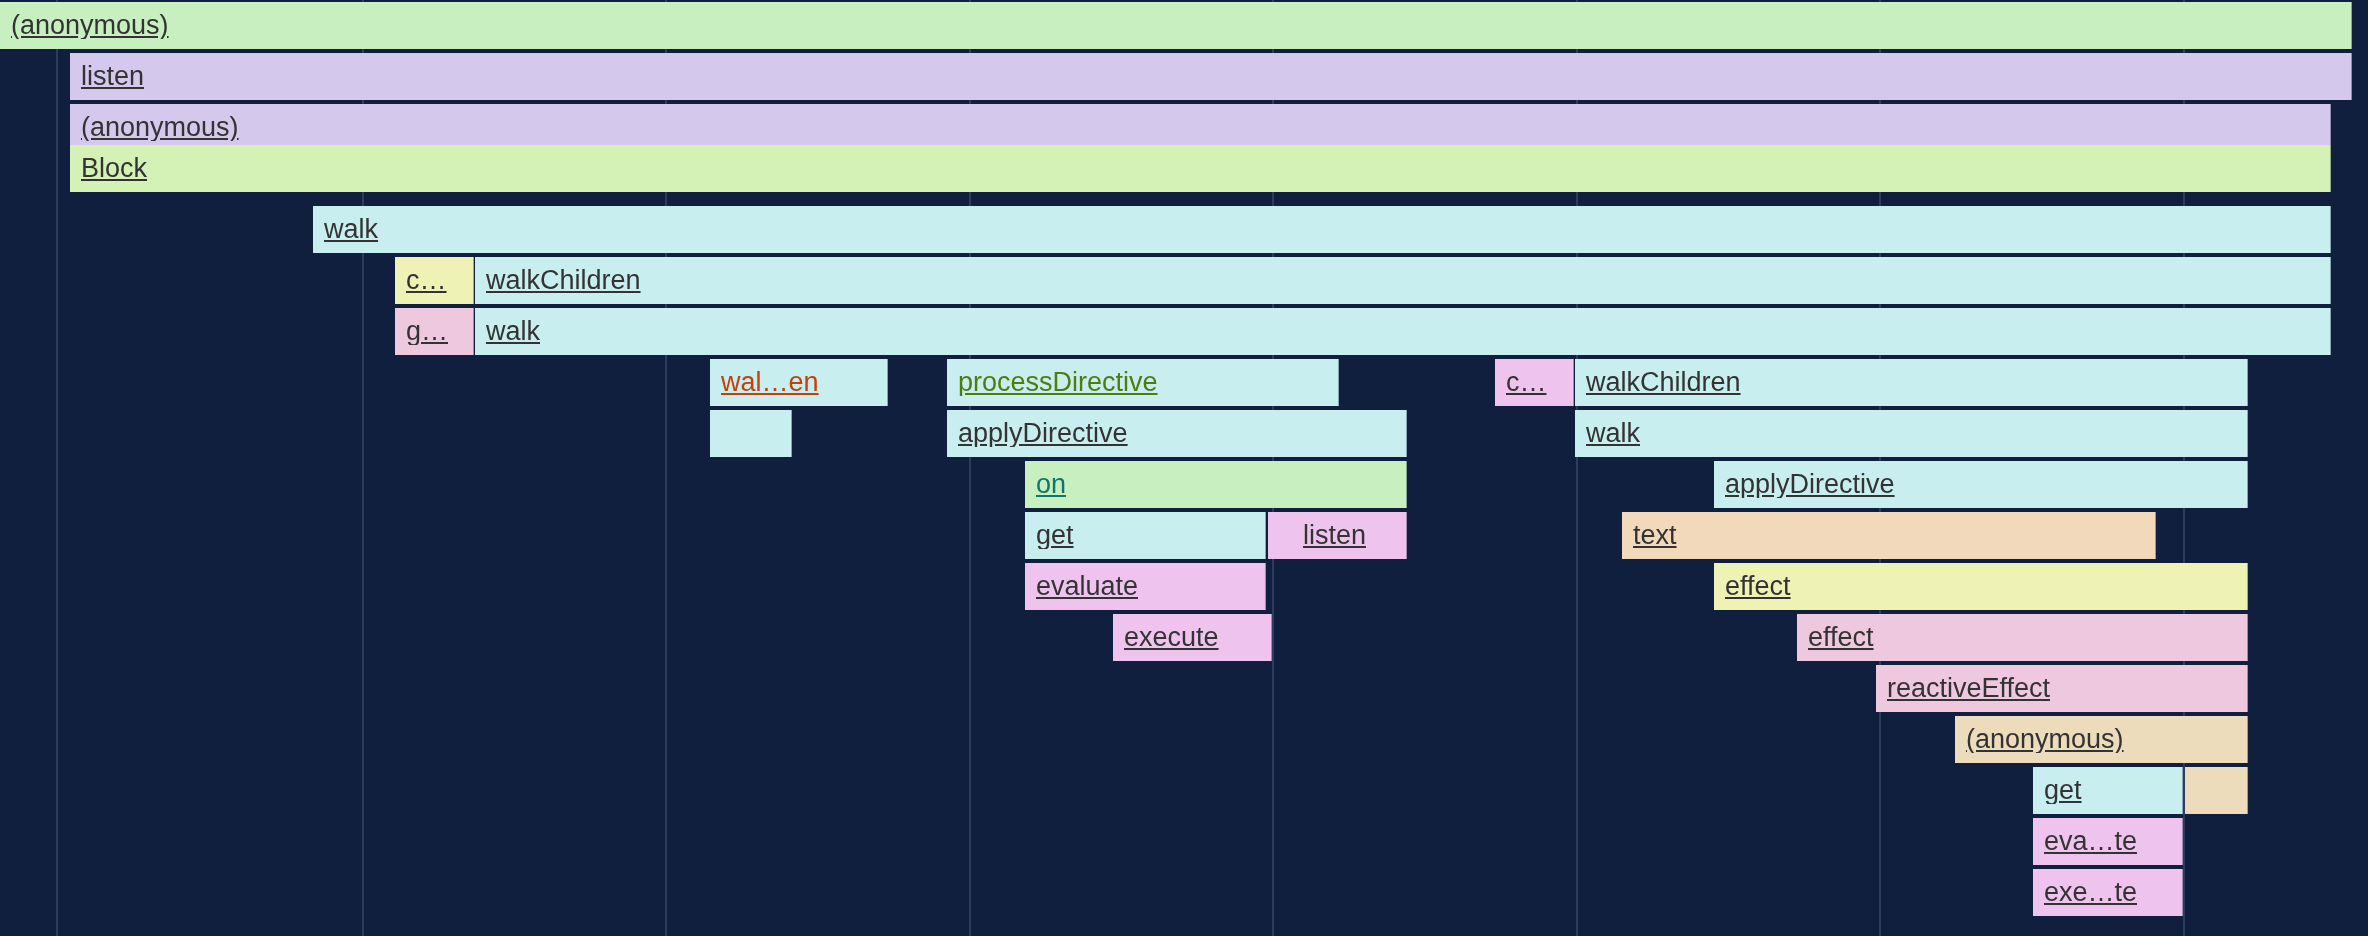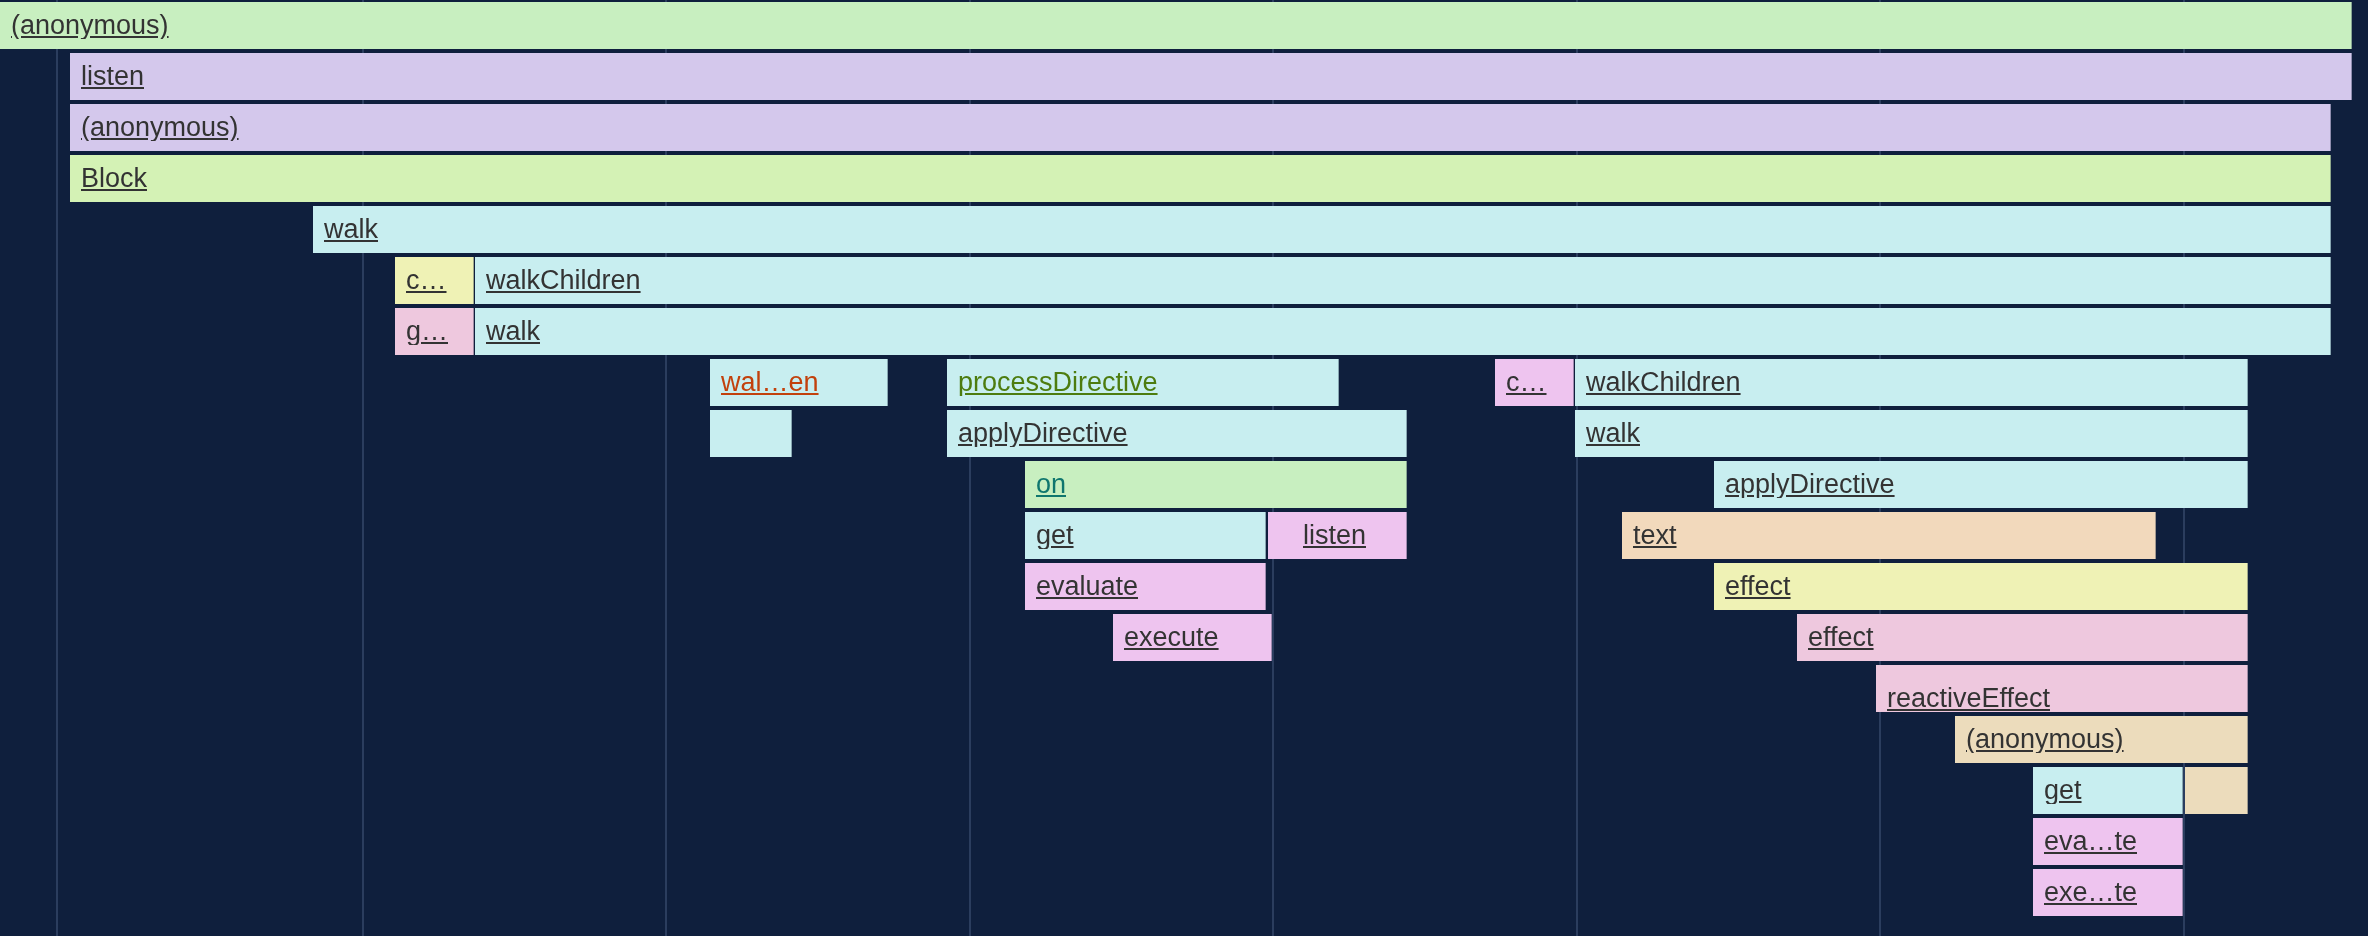--- a/index.html
+++ b/index.html
@@ -75,21 +75,21 @@
   <div class="frames">
       <div class="frame" style="left: 0px; width: 2352px; top: 2px; height: 47px; background: rgb(200, 239, 192); color: rgb(51, 51, 51);">
         <span class="label">(anonymous)</span>
       </div>
       <div class="frame" style="left: 70px; width: 2282px; top: 53px; height: 47px; background: rgb(212, 200, 236); color: rgb(51, 51, 51);">
         <span class="label">listen</span>
       </div>
       <div class="frame" style="left: 70px; width: 2261px; top: 104px; height: 47px; background: rgb(212, 200, 236); color: rgb(51, 51, 51);">
         <span class="label">(anonymous)</span>
       </div>
-      <div class="frame" style="left: 70px; width: 2261px; top: 155px; height: 47px; background: rgb(212, 242, 181); color: rgb(51, 51, 51);">
+      <div class="frame" style="left: 70px; width: 2261px; top: 145px; height: 47px; background: rgb(212, 242, 181); color: rgb(51, 51, 51);">
         <span class="label">Block</span>
       </div>
       <div class="frame" style="left: 313px; width: 2018px; top: 206px; height: 47px; background: rgb(200, 238, 240); color: rgb(51, 51, 51);">
         <span class="label">walk</span>
       </div>
       <div class="frame" style="left: 395px; width: 79px; top: 257px; height: 47px; background: rgb(239, 242, 181); color: rgb(51, 51, 51);">
         <span class="label">c…</span>
       </div>
       <div class="frame" style="left: 475px; width: 1856px; top: 257px; height: 47px; background: rgb(200, 238, 240); color: rgb(51, 51, 51);">
         <span class="label">walkChildren</span>
@@ -141,21 +141,21 @@
       </div>
       <div class="frame" style="left: 1622px; width: 534px; top: 512px; height: 47px; background: rgb(242, 217, 188); color: rgb(51, 51, 51);">
         <span class="label">text</span>
       </div>
       <div class="frame" style="left: 1714px; width: 534px; top: 563px; height: 47px; background: rgb(239, 242, 181); color: rgb(51, 51, 51);">
         <span class="label">effect</span>
       </div>
       <div class="frame" style="left: 1797px; width: 451px; top: 614px; height: 47px; background: rgb(238, 200, 222); color: rgb(51, 51, 51);">
         <span class="label">effect</span>
       </div>
-      <div class="frame" style="left: 1876px; width: 372px; top: 665px; height: 47px; background: rgb(238, 200, 222); color: rgb(51, 51, 51); align-items: flex-end;">
+      <div class="frame" style="left: 1876px; width: 372px; top: 665px; height: 47px; background: rgb(238, 200, 222); color: rgb(51, 51, 51);">
         <span class="label">reactiveEffect</span>
       </div>
       <div class="frame" style="left: 1955px; width: 293px; top: 716px; height: 47px; background: rgb(236, 220, 188); color: rgb(51, 51, 51);">
         <span class="label">(anonymous)</span>
       </div>
       <div class="frame" style="left: 2033px; width: 150px; top: 767px; height: 47px; background: rgb(200, 238, 240); color: rgb(51, 51, 51);">
         <span class="label">get</span>
       </div>
       <div class="frame noLabel" style="left: 2185px; width: 63px; top: 767px; height: 47px; background: rgb(236, 220, 188); color: rgb(51, 51, 51);">
         <span class="label"></span>

